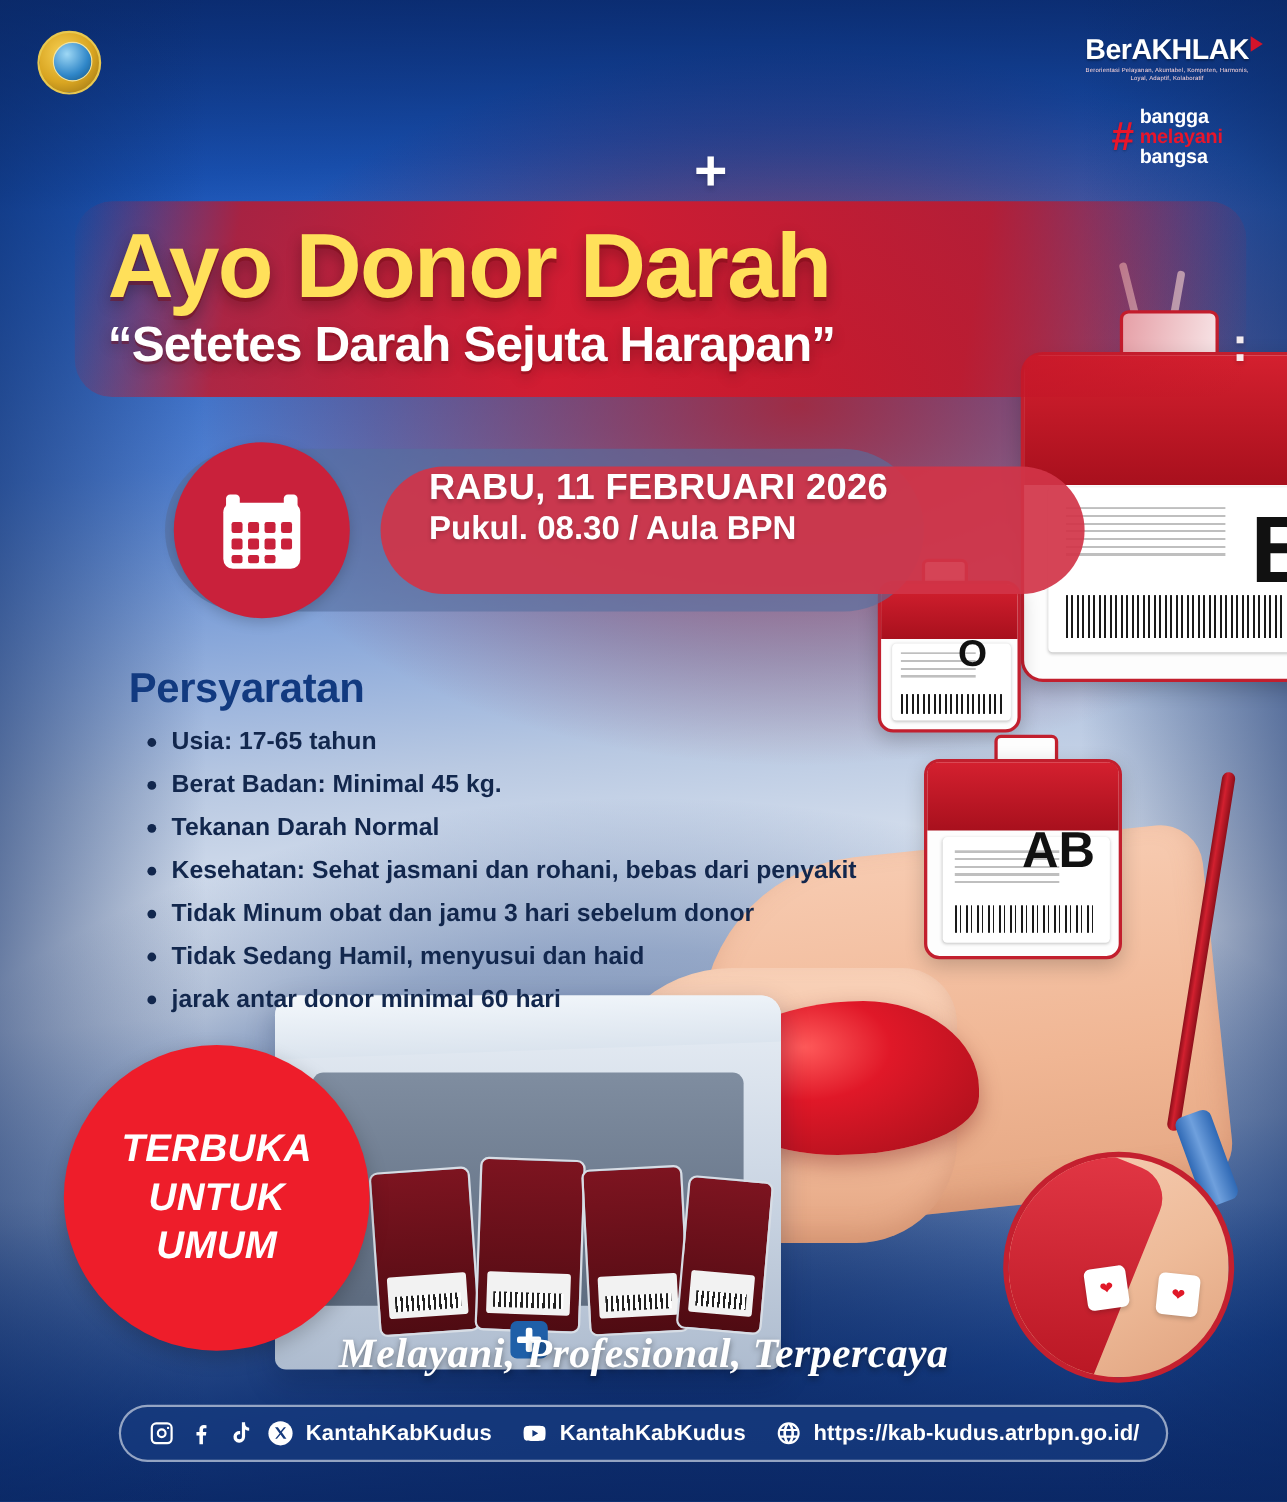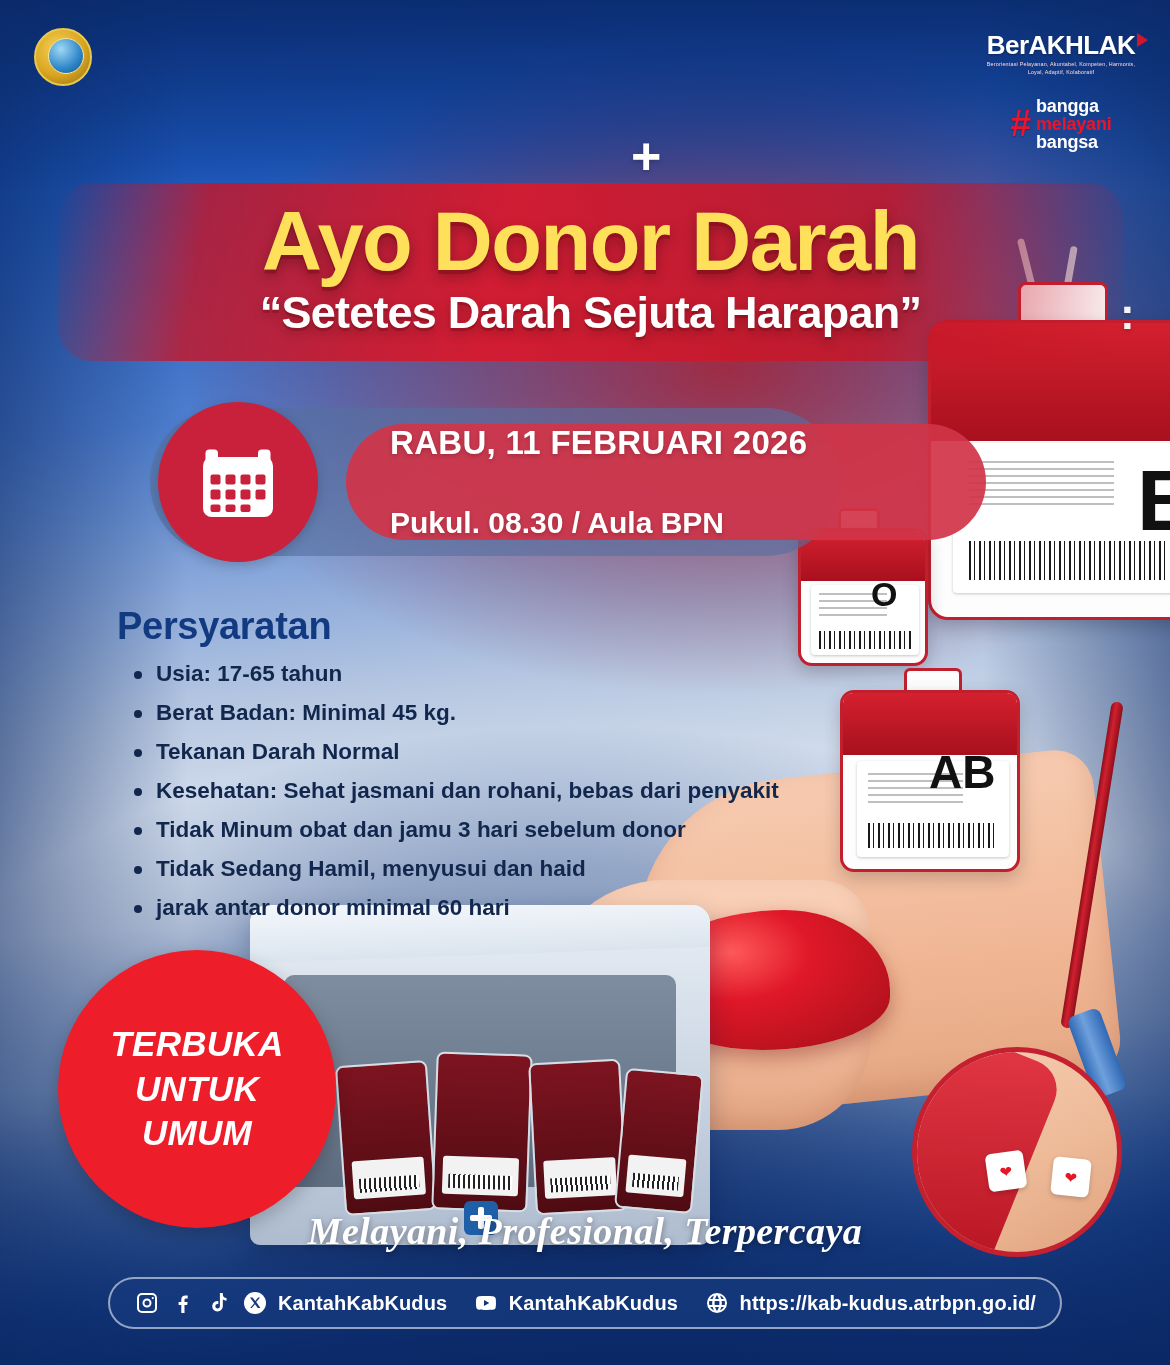--- a/index.html
+++ b/index.html
@@ -116,27 +116,26 @@
     font-weight: bold;
     line-height: 1;
     text-shadow: 0 2px 5px rgba(0,0,0,0.2);
   }
   .plus-top { top: 130px; left: 631px; font-size: 52px; color: #ffffff; }
   .plus-right { top: 292px; left: 1120px; font-size: 44px; color: #ffffff; opacity: .95; }
 
   
   .title-block {
     position: absolute;
-    top: 183px; left: 58px;
+    top: 183px; left: 68px;
     width: 1065px;
     z-index: 8;
     border-radius: 34px;
     background: linear-gradient(100deg, rgba(196,22,40,0.0) 0%, rgba(196,22,40,0.82) 14%, rgba(214,26,46,0.95) 42%, rgba(196,22,40,0.85) 76%, rgba(196,22,40,0.0) 100%);
     padding: 16px 30px 22px;
-    text-align: center;
   }
   .title-main {
     font-size: 83px;
     font-weight: bold;
     color: #ffe05a;
     letter-spacing: -1.5px;
     line-height: 1.04;
     text-shadow: 0 4px 0 rgba(120,10,20,0.45), 0 6px 14px rgba(0,0,0,0.3);
   }
   .title-sub {
@@ -161,21 +160,21 @@
     padding: 10px;
   }
   .date-inner {
     position: absolute;
     left: 196px; top: 16px;
     width: 640px; height: 116px;
     background: rgba(209, 52, 72, 0.92);
     border-radius: 60px;
     display: flex;
     flex-direction: column;
-    justify-content: space-between;
+    justify-content: flex-start;
     padding-left: 44px;
   }
   .date-line1 {
     font-size: 33px; font-weight: bold; color: #ffffff; letter-spacing: 0.3px;
     text-shadow: 0 2px 4px rgba(0,0,0,0.2);
   }
   .date-line2 {
     font-size: 30px; color: #ffffff; margin-top: 2px; font-weight: 700;
     text-shadow: 0 2px 4px rgba(0,0,0,0.2);
   }

